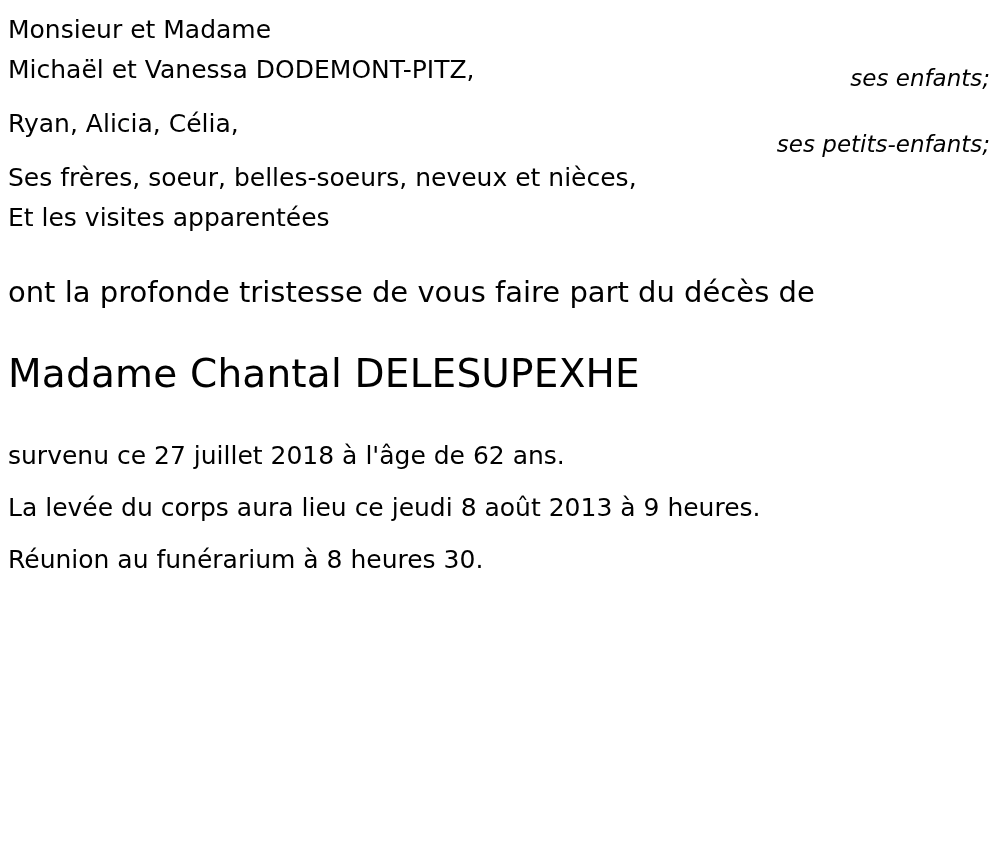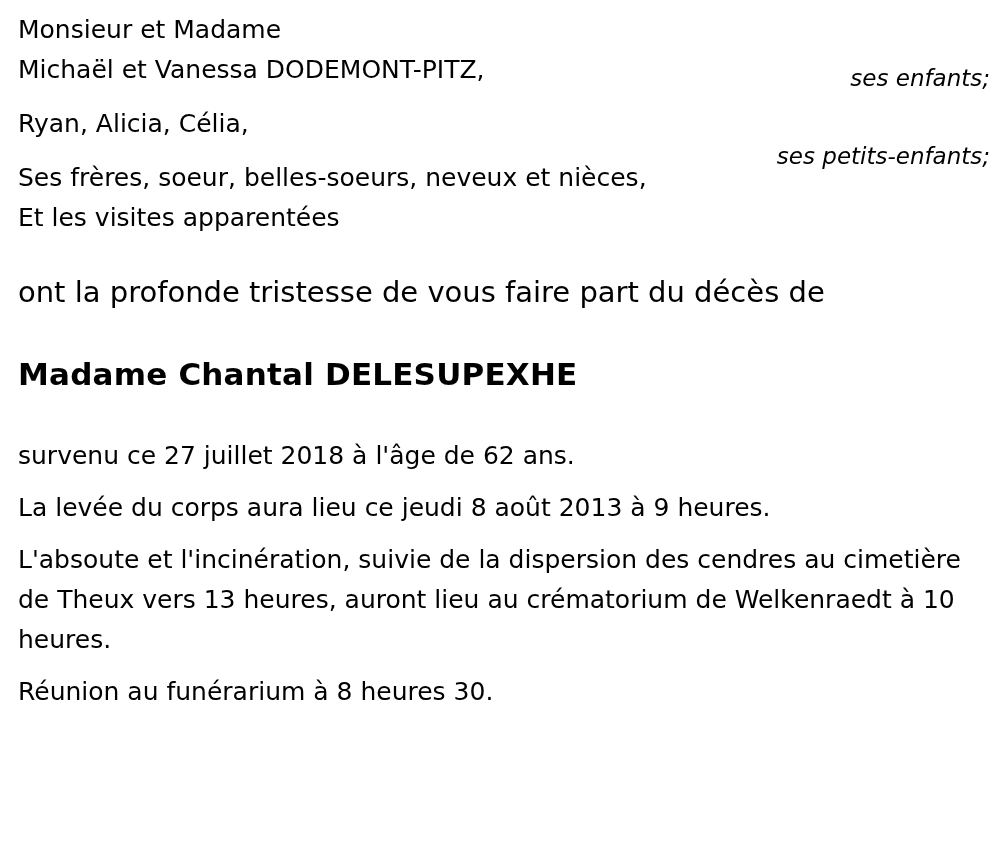--- a/index.html
+++ b/index.html
@@ -11,46 +11,46 @@
     width: 1000px;
     height: 868px;
     font-family: "DejaVu Sans", "Liberation Sans", sans-serif;
     color: #000000;
     overflow: hidden;
   }
   .notice {
     box-sizing: border-box;
     width: 1000px;
     height: 868px;
-    padding: 10px 8px 0 18px;
+    padding: 10px 8px 0 8px;
   }
   .line {
     font-size: 25px;
     line-height: 40px;
     white-space: pre-wrap;
   }
   .rel-row {
     position: relative;
   }
   .right-note {
     position: absolute;
     right: 2px;
     font-style: italic;
     font-size: 23px;
     line-height: 40px;
     white-space: nowrap;
   }
   .note-enfants { top: 48px; }
-  .note-petits { top: 126px; }
+  .note-petits { top: 114px; }
   .gap-sm { height: 14px; }
   .gap-md { height: 34px; }
   .gap-lg { height: 40px; }
   .deceased-name {
-    font-size: 31px;
-    font-weight: bold;
+    font-size: 39px;
+    font-weight: normal;
     line-height: 44px;
     letter-spacing: 0.2px;
   }
   .para {
     font-size: 25px;
     line-height: 40px;
     margin-bottom: 12px;
     max-width: 960px;
   }
   .para b { font-weight: normal; }
@@ -85,17 +85,16 @@
 
   <div class="deceased-name">Madame Chantal DELESUPEXHE</div>
 
   <div class="gap-lg"></div>
 
   <div class="para">survenu ce 27 juillet 2018 à l'âge de 62 ans.</div>
 
 
   <div class="para"><span>La levée du corps aura lieu </span><b>ce jeudi 8 août 2013 à 9 heures</b><span>.</span></div>
 
-  <div class="para">L'absoute et l'incinération, suivie de la dispersion des cendres au cimetière de Theux vers 13 heures, auront lieu au crématorium de Welkenraedt à 10 heures.</div>
 
   <div class="para">Réunion au funérarium à 8 heures 30.</div>
 
 </div>
 
 </body></html>

